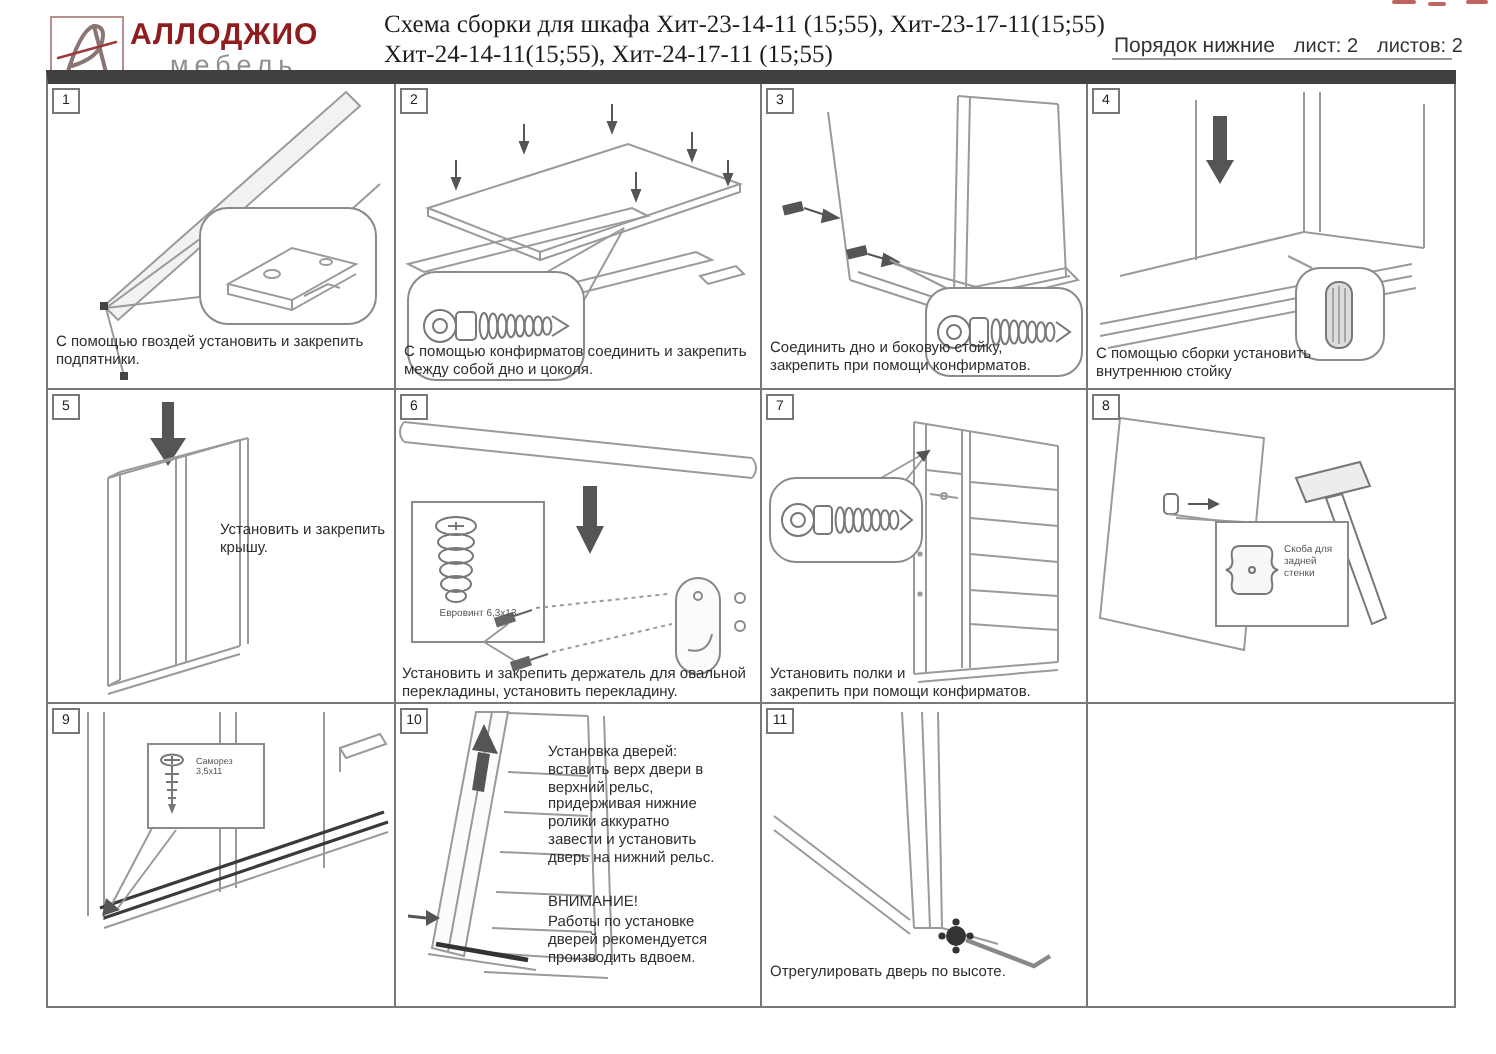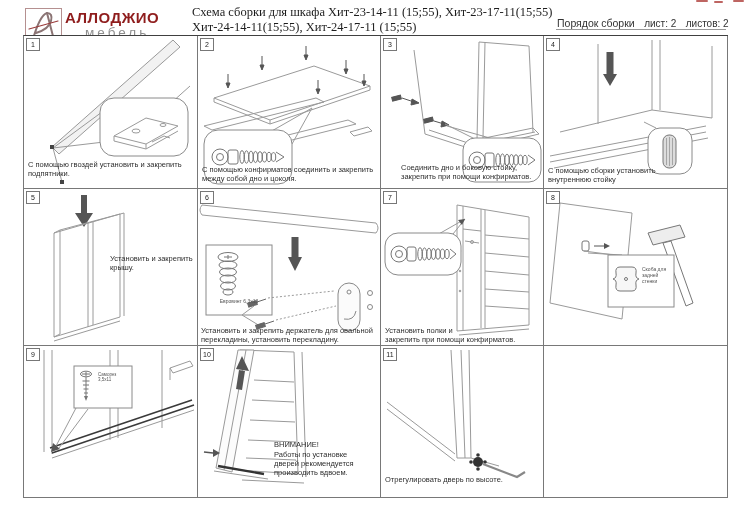--- a/index.html
+++ b/index.html
@@ -14,21 +14,21 @@
          font-size:12.5px;color:#1d1d1d;line-height:1.18;margin-left:22px;}
   .order{position:absolute;left:557px;top:13px;width:175px;white-space:nowrap;}
   .order .lbl{font-size:10.5px;color:#333;}
   .order .num{font-size:10px;color:#333;margin-left:5px;}
   .order-rule{position:absolute;left:556px;top:29px;width:170px;border-bottom:1px solid #999;}
   .scan-mark{position:absolute;height:2px;background:#b34a46;opacity:.85;border-radius:1px;}
   
   .sheet{position:absolute;left:23px;top:35px;display:grid;
          grid-template-columns:174px 183px 163px 184px;
          grid-template-rows:153px 157px 152px;
-         border-top:1px solid #404040;border-left:1px solid #787878;}
+         border-top:7px solid #404040;border-left:1px solid #787878;}
   .cell{position:relative;border-right:1px solid #787878;border-bottom:1px solid #787878;
         background:#fff;overflow:hidden;}
   .stepnum{position:absolute;left:2px;top:2px;width:12px;height:11px;border:1px solid #777;
            font-size:7px;line-height:11px;text-align:center;color:#222;background:#fff;z-index:3;}
   .cap{position:absolute;font-size:7.5px;line-height:1.17;color:#2e2e2e;white-space:pre-line;z-index:2;}
   .tiny{position:absolute;font-size:5px;line-height:1.15;color:#555;white-space:pre-line;
         text-align:center;z-index:2;}
   svg.art{position:absolute;left:0;top:0;z-index:1;}
 </style>
 </head>
@@ -47,21 +47,21 @@
   </div>
   <div class="brand">
     <div class="brand-name">АЛЛОДЖИО</div>
     <div class="brand-sub">мебель</div>
   </div>
   <div class="title">
     <div>Схема сборки для шкафа Хит-23-14-11 (15;55), Хит-23-17-11(15;55)</div>
     <div>Хит-24-14-11(15;55), Хит-24-17-11 (15;55)</div>
   </div>
   <div class="order">
-    <span class="lbl">Порядок сборки</span>
+    <span class="lbl">Порядок нижние</span>
     <span class="num">лист: 2</span>
     <span class="num">листов: 2</span>
   </div>
   <div class="order-rule"></div>
   <div class="scan-mark" style="left:696px;top:0;width:12px;"></div>
   <div class="scan-mark" style="left:714px;top:1px;width:9px;"></div>
   <div class="scan-mark" style="left:733px;top:0;width:11px;"></div>
 
   <div class="sheet">
 
@@ -170,21 +170,21 @@
               <ellipse cx="121.5" cy="124" rx="2.2" ry="6.1"></ellipse>
             <ellipse cx="126" cy="124" rx="2.2" ry="5.8"></ellipse>
               <ellipse cx="130.5" cy="124" rx="2.2" ry="5.5"></ellipse>
             <ellipse cx="135" cy="124" rx="2.2" ry="5.2"></ellipse>
               <ellipse cx="139.5" cy="124" rx="2.2" ry="4.9"></ellipse>
             <ellipse cx="144" cy="124" rx="2.2" ry="4.6"></ellipse>
             <polyline points="147,119 154,124 147,129"></polyline>
           </g>
         </g>
       </svg>
-      <div class="cap" style="left:4px;top:128px;right:3px;margin-left:16px;">Соединить дно и боковую стойку,
+      <div class="cap" style="left:4px;top:128px;right:3px;">Соединить дно и боковую стойку,
 закрепить при помощи конфирматов.</div>
     </div>
 
     <div class="cell">
       <div class="stepnum">4</div>
       <svg class="art" width="184" height="153" viewBox="0 0 184 153">
         <g stroke="#9a9a9a" fill="none" stroke-width="1">
           <line x1="54" y1="8" x2="54" y2="88"></line>
           <line x1="108" y1="4" x2="108" y2="74"></line>
           <line x1="116" y1="4" x2="116" y2="74"></line>
@@ -402,20 +402,27 @@
           <g>
             <polygon points="44,10 51,25 38,23" fill="#555" stroke="none"></polygon>
             <polygon points="41,24 47,25 44,44 38,43" fill="#555" stroke="none"></polygon>
           </g>
           <line x1="6" y1="106" x2="15" y2="107" stroke="#555" stroke-width="1.6"></line>
           <polygon points="15,103 22,107 15,111" fill="#555" stroke="none"></polygon>
           <line x1="20" y1="120" x2="66" y2="128" stroke="#333" stroke-width="2.4"></line>
           <line x1="16" y1="125" x2="70" y2="133"></line>
         </g>
       </svg>
+      <div class="cap" style="left:76px;top:20px;width:104px;">Установка дверей:
+вставить верх двери в
+верхний рельс,
+придерживая нижние
+ролики аккуратно
+завести и установить
+дверь на нижний рельс.</div>
       <div class="cap" style="left:76px;top:95px;width:104px;">ВНИМАНИЕ!</div>
       <div class="cap" style="left:76px;top:105px;width:104px;">Работы по установке
 дверей рекомендуется
 производить вдвоем.</div>
     </div>
 
     <div class="cell">
       <div class="stepnum">11</div>
       <svg class="art" width="163" height="152" viewBox="0 0 163 152">
         <g stroke="#9a9a9a" fill="none" stroke-width="1">

